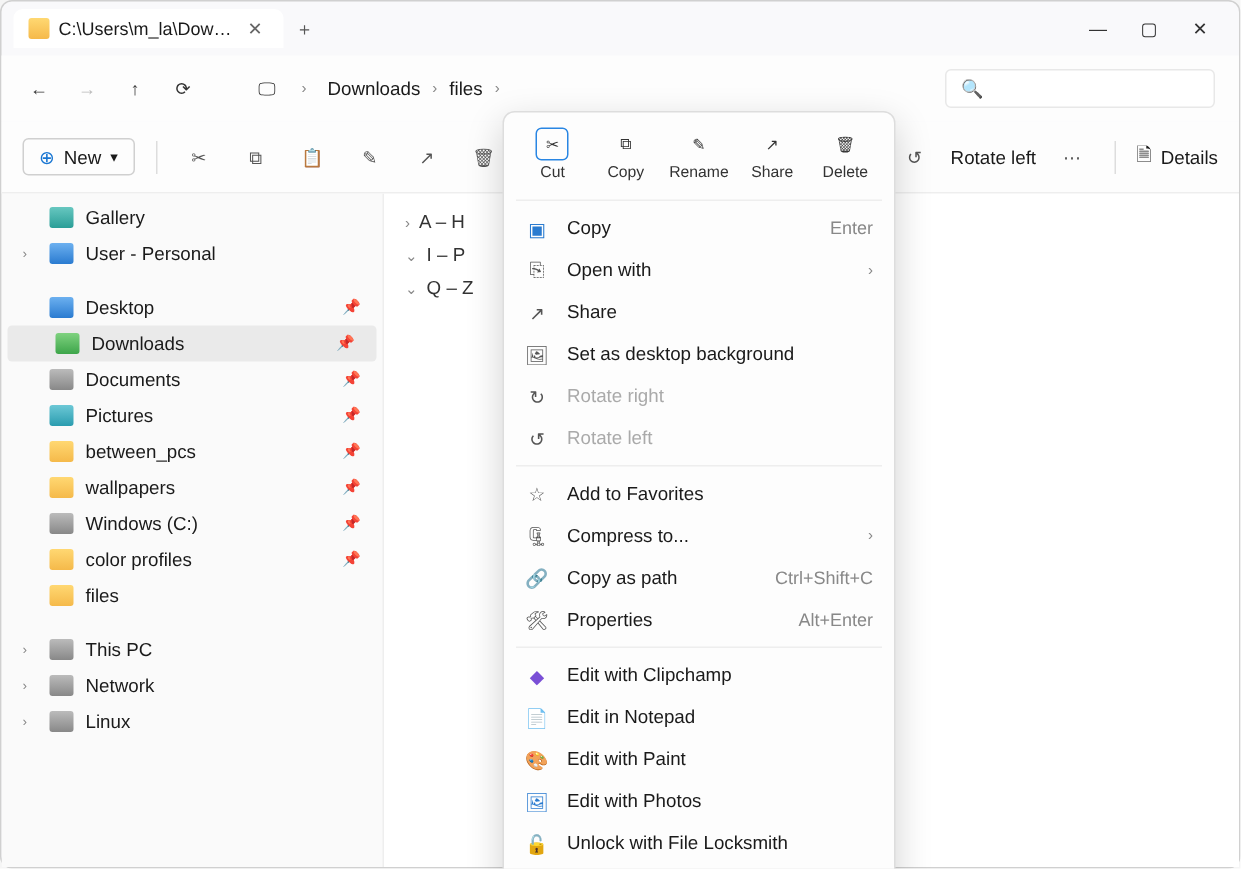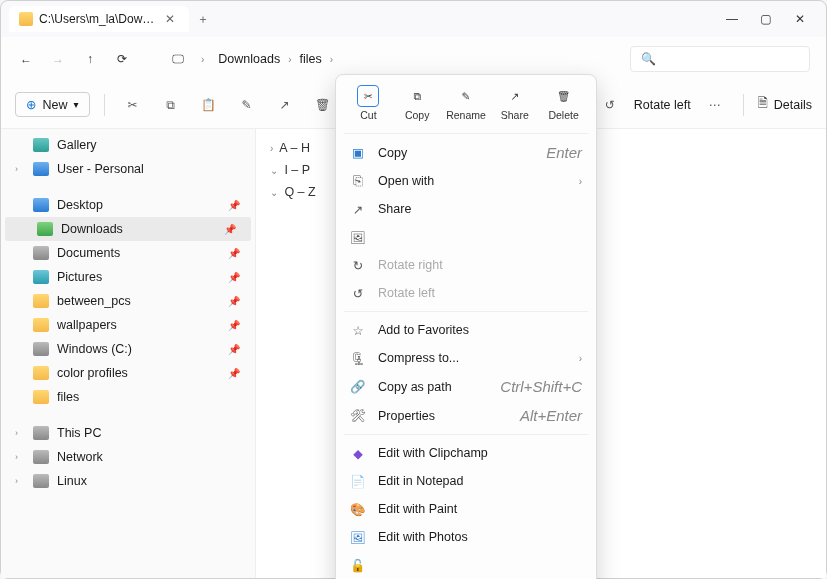--- a/index.html
+++ b/index.html
@@ -45,21 +45,21 @@
 .statusbar { height: 26px; border-top: 1px solid #e8e8e8; display: flex; align-items: center; gap: 14px; padding: 0 12px; font-size: 11.5px; color: #555; background: #fafafa; }
 .statusbar .spacer { flex: 1; }
 .viewtoggle { display: flex; gap: 2px; }
 .viewtoggle span { width: 20px; height: 18px; border: 1px solid #ccc; display: flex; align-items: center; justify-content: center; }
 
 
 .ctx { position: absolute; left: 335px; top: 74px; width: 262px; background: #fdfdfd; border: 1px solid #ddd; border-radius: 8px; box-shadow: 0 8px 24px rgba(0,0,0,.18); padding: 6px; font-size: 12.5px; z-index: 10; }
 .ctxrow { display: flex; align-items: center; gap: 12px; padding: 6px 8px; border-radius: 4px; }
 .ctxrow.disabled { color: #aaa; }
 .ctxrow .ci { width: 16px; height: 16px; display: flex; align-items: center; justify-content: center; color: #555; }
-.ctxrow .hint { margin-left: auto; font-size: 15px; color: #888; font-style: italic; }
+.ctxrow .hint { margin-left: auto; font-size: 12px; color: #888; }
 .ctxrow .arrow { margin-left: auto; font-size: 10px; color: #888; }
 .ctxsep { height: 1px; background: #eee; margin: 4px 2px; }
 .ctxbar { display: flex; justify-content: space-around; padding: 4px 2px 8px; }
 .ctxbar .b { display: flex; flex-direction: column; align-items: center; gap: 2px; font-size: 10.5px; color: #333; width: 44px; }
 .ctxbar .b .bi { width: 22px; height: 22px; display: flex; align-items: center; justify-content: center; }
 .ctxbar .b.sel .bi { border: 1.5px solid #2986e3; border-radius: 4px; }
 .redbox { position: absolute; border: 3px solid #d22; border-radius: 2px; pointer-events: none; }
 
 
 .sq { width: 16px; height: 14px; border-radius: 2px; }
@@ -263,20 +263,21 @@
       <span class="ci">⎘</span>
       <span>Open with</span>
       <span class="arrow">›</span>
     </div>
   <div class="ctxrow">
       <span class="ci">↗</span>
       <span>Share</span>
     </div>
   <div class="ctxrow">
       <span class="ci">🖼</span>
+      <span>Set as desktop background</span>
     </div>
   <div class="ctxrow disabled">
       <span class="ci">↻</span>
       <span>Rotate right</span>
     </div>
   <div class="ctxrow disabled">
       <span class="ci">↺</span>
       <span>Rotate left</span>
     </div>
   <div class="ctxsep"></div>
@@ -311,18 +312,19 @@
   <div class="ctxrow">
       <span class="ci" style="color:#3aa0c0">🎨</span>
       <span>Edit with Paint</span>
     </div>
   <div class="ctxrow">
       <span class="ci" style="color:#2a7bd0">🖼</span>
       <span>Edit with Photos</span>
     </div>
   <div class="ctxrow">
       <span class="ci" style="color:#2a7bd0">🔓</span>
+      <span>Unlock with File Locksmith</span>
     </div>
   <div class="ctxrow"></div>
 
 </div>
 
 <div class="redbox" style="left:336px; top:432px; width:260px; height:28px;"></div>
 
 </body></html>

